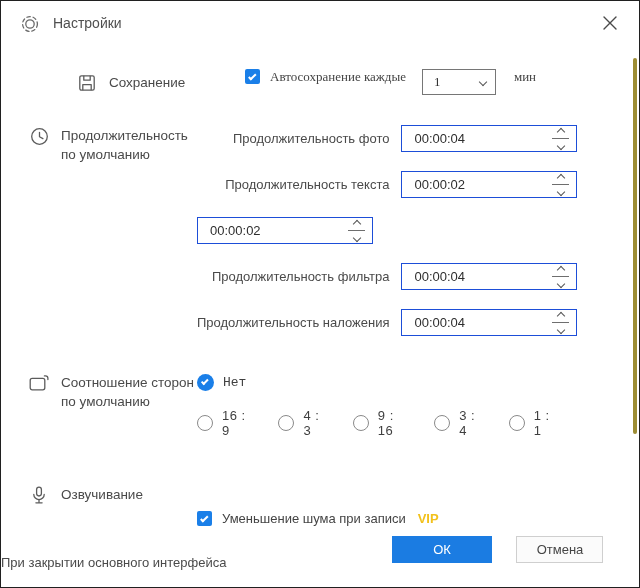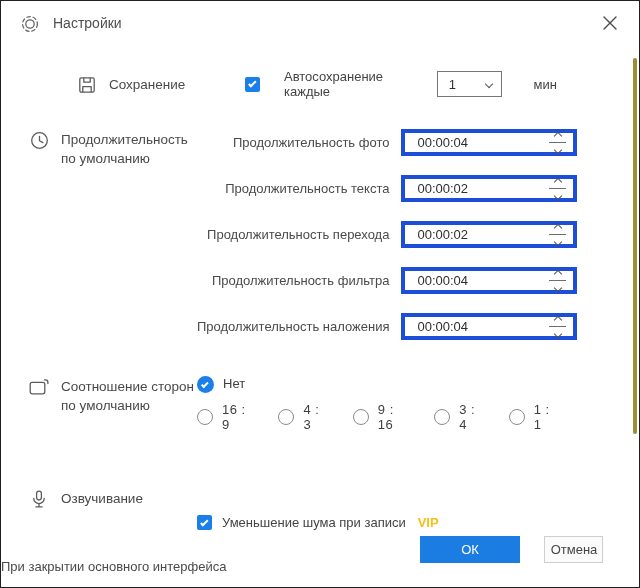--- a/index.html
+++ b/index.html
@@ -24,49 +24,49 @@
   .right-col{flex:1;padding-right:82px;}
   .icon{flex:none;width:24px;display:flex;justify-content:center;align-items:flex-start;padding-top:1px;}
   
   .checkbox{flex:none;width:15px;height:15px;border-radius:2px;background:#1a7fe8;display:flex;align-items:center;justify-content:center;cursor:pointer;}
   .checkbox .check{width:8px;height:4px;border-left:2px solid #fff;border-bottom:2px solid #fff;transform:rotate(-45deg) translateY(-1px);}
   .ctl-label{font-size:13px;color:#444;}
   .dropdown{width:74px;height:26px;border:1px solid #767676;display:flex;align-items:center;justify-content:space-between;padding:0 9px 0 11px;font-size:13px;color:#333;cursor:pointer;background:#fff;}
   .chev{display:inline-block;width:6px;height:6px;border-top:1.4px solid #555;border-right:1.4px solid #555;}
   .chev.up{transform:rotate(-45deg);}
   .chev.down{transform:rotate(135deg);}
-  .spinbox{width:176px;height:27px;border:4px solid #1d4ed8;background:#fff;display:flex;align-items:center;padding-left:12px;font-size:13px;color:#2e2e2e;}
+  .spinbox{width:176px;height:27px;border:1px solid #1d4ed8;background:#fff;display:flex;align-items:center;padding-left:12px;font-size:13px;color:#2e2e2e;}
   .spinner{margin-left:auto;display:flex;flex-direction:column;align-items:center;justify-content:center;padding-right:7px;gap:1px;}
   .spinner .divider{width:17px;height:1px;background:#6e6e6e;margin:2px 0;}
   .spin-btn{display:flex;align-items:center;justify-content:center;width:14px;height:7px;cursor:pointer;}
   .dur-row{display:flex;align-items:center;height:27px;margin-bottom:19px;}
   .dur-row:last-child{margin-bottom:0;}
   .dur-label{flex:1;text-align:right;padding-right:12px;font-size:13px;color:#4a4a4a;white-space:nowrap;}
   .radio-checked{flex:none;width:17px;height:17px;border-radius:50%;background:#1a7fe8;display:flex;align-items:center;justify-content:center;cursor:pointer;}
   .radio-checked .check{width:7px;height:4px;border-left:2px solid #fff;border-bottom:2px solid #fff;transform:rotate(-45deg) translateY(-1px);}
   .radio{flex:none;width:16px;height:16px;border-radius:50%;border:1.5px solid #8a8a8a;background:#fff;cursor:pointer;}
   .opt{display:flex;align-items:center;gap:9px;}
   .opt-label{font-size:13px;color:#3f3f3f;letter-spacing:.5px;}
   
   .row-save{margin-top:24px;align-items:center;padding-left:48px;}
-  .row-save .right-col{display:flex;align-items:center;gap:24px;}
+  .row-save .right-col{display:flex;gap:10px;font-family:Liberation Serif, serif;}
   .section-duration{margin-top:30px;}
   .section-aspect{margin-top:36px;}
-  .aspect-none{display:flex;align-items:flex-start;gap:9px;height:20px;}
-  .aspect-options{display:flex;align-items:flex-end;gap:26px;margin-top:16px;height:20px;}
+  .aspect-none{display:flex;align-items:center;gap:9px;height:20px;font-family:Liberation Mono, monospace;}
+  .aspect-options{display:flex;align-items:flex-start;gap:26px;margin-top:16px;height:20px;}
   .row-voice{margin-top:36px;align-items:center;}
   .row-voice .right-col{display:flex;align-items:center;gap:10px;margin-top:47px;}
   .vip{font-size:13px;font-weight:700;color:#f2c11c;margin-left:2px;}
   .row-interface{margin-top:26px;}
   .row-interface .right-col{font-size:13px;color:#4a4a4a;padding-top:3px;}
   
   .footer{position:absolute;top:535px;right:36px;display:flex;gap:24px;}
   .btn{height:27px;display:flex;align-items:center;justify-content:center;font-size:13px;font-family:inherit;cursor:pointer;}
   .btn-ok{width:100px;background:#1b7ce2;color:#ffffff;border:none;}
-  .btn-cancel{width:59px;background:#fbfbfb;color:#454545;border:1px solid #cfcfcf;padding-left:7px;}
+  .btn-cancel{width:87px;background:#fbfbfb;color:#454545;border:1px solid #cfcfcf;padding-left:7px;}
   
   .scroll-thumb{position:absolute;top:57px;right:2px;width:4px;height:376px;border-radius:3px;background:#9d8d34;cursor:pointer;}
   svg{display:block;}
 </style>
 </head>
 <body>
 
 <div class="dialog">
 
   <div class="titlebar">
@@ -149,21 +149,20 @@
               </span>
             <span class="divider"></span>
             <span class="spin-btn">
                 <span class="chev down"></span>
               </span>
           </span>
         </span>
       </div>
 
       <div class="dur-row">
-        <span class="dur-label">Продолжительность перехода</span>
         <span class="spinbox">
           <span>00:00:02</span>
           <span class="spinner">
             <span class="spin-btn">
                 <span class="chev up"></span>
               </span>
             <span class="divider"></span>
             <span class="spin-btn">
                 <span class="chev down"></span>
               </span>

